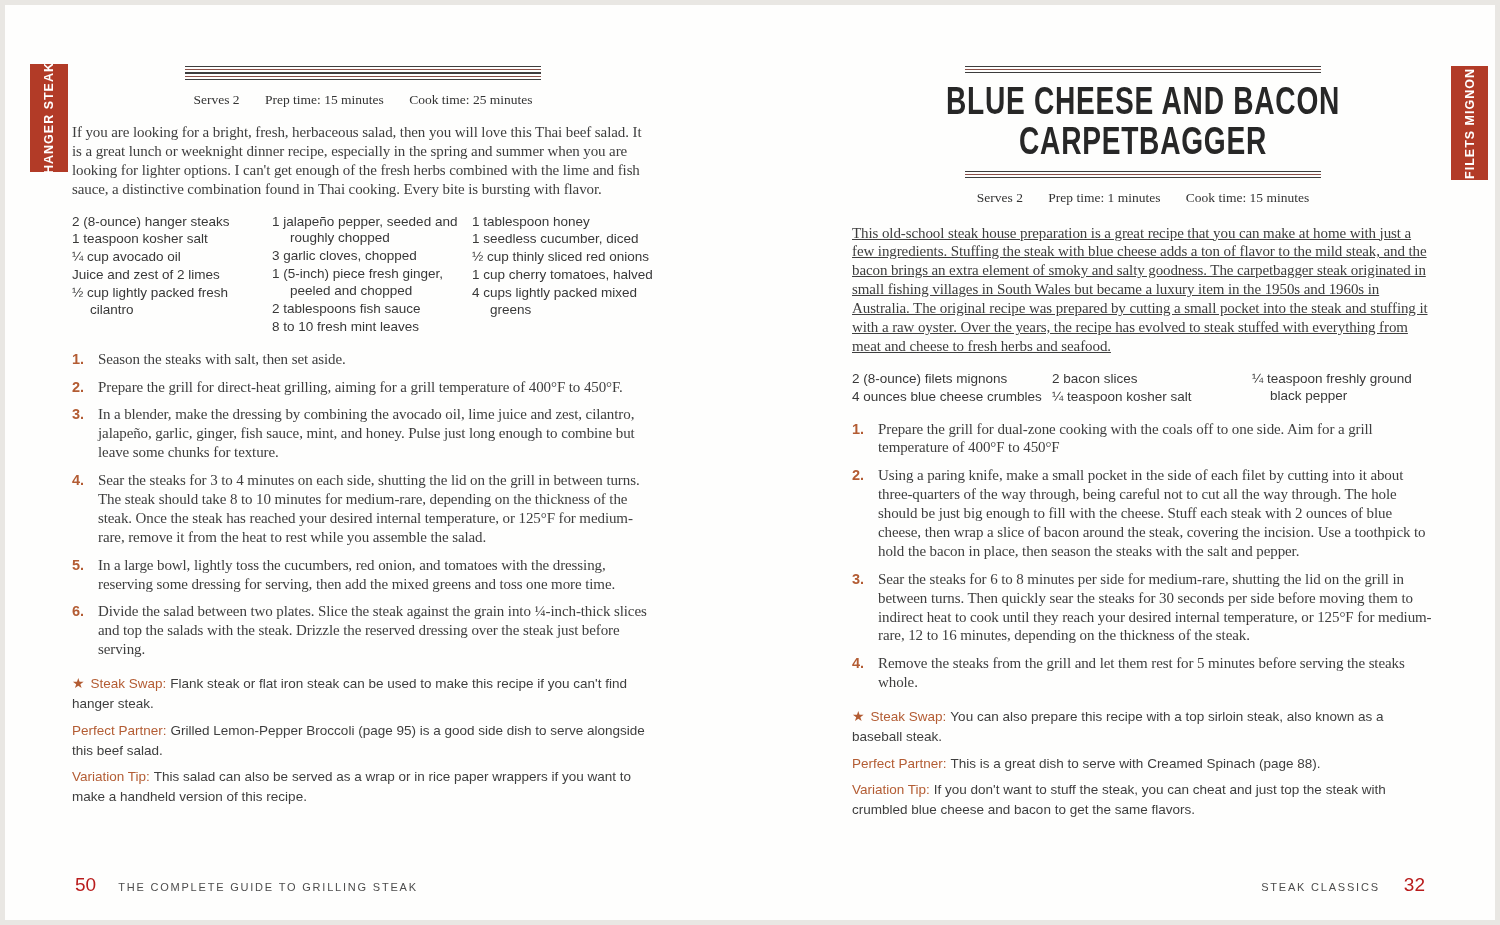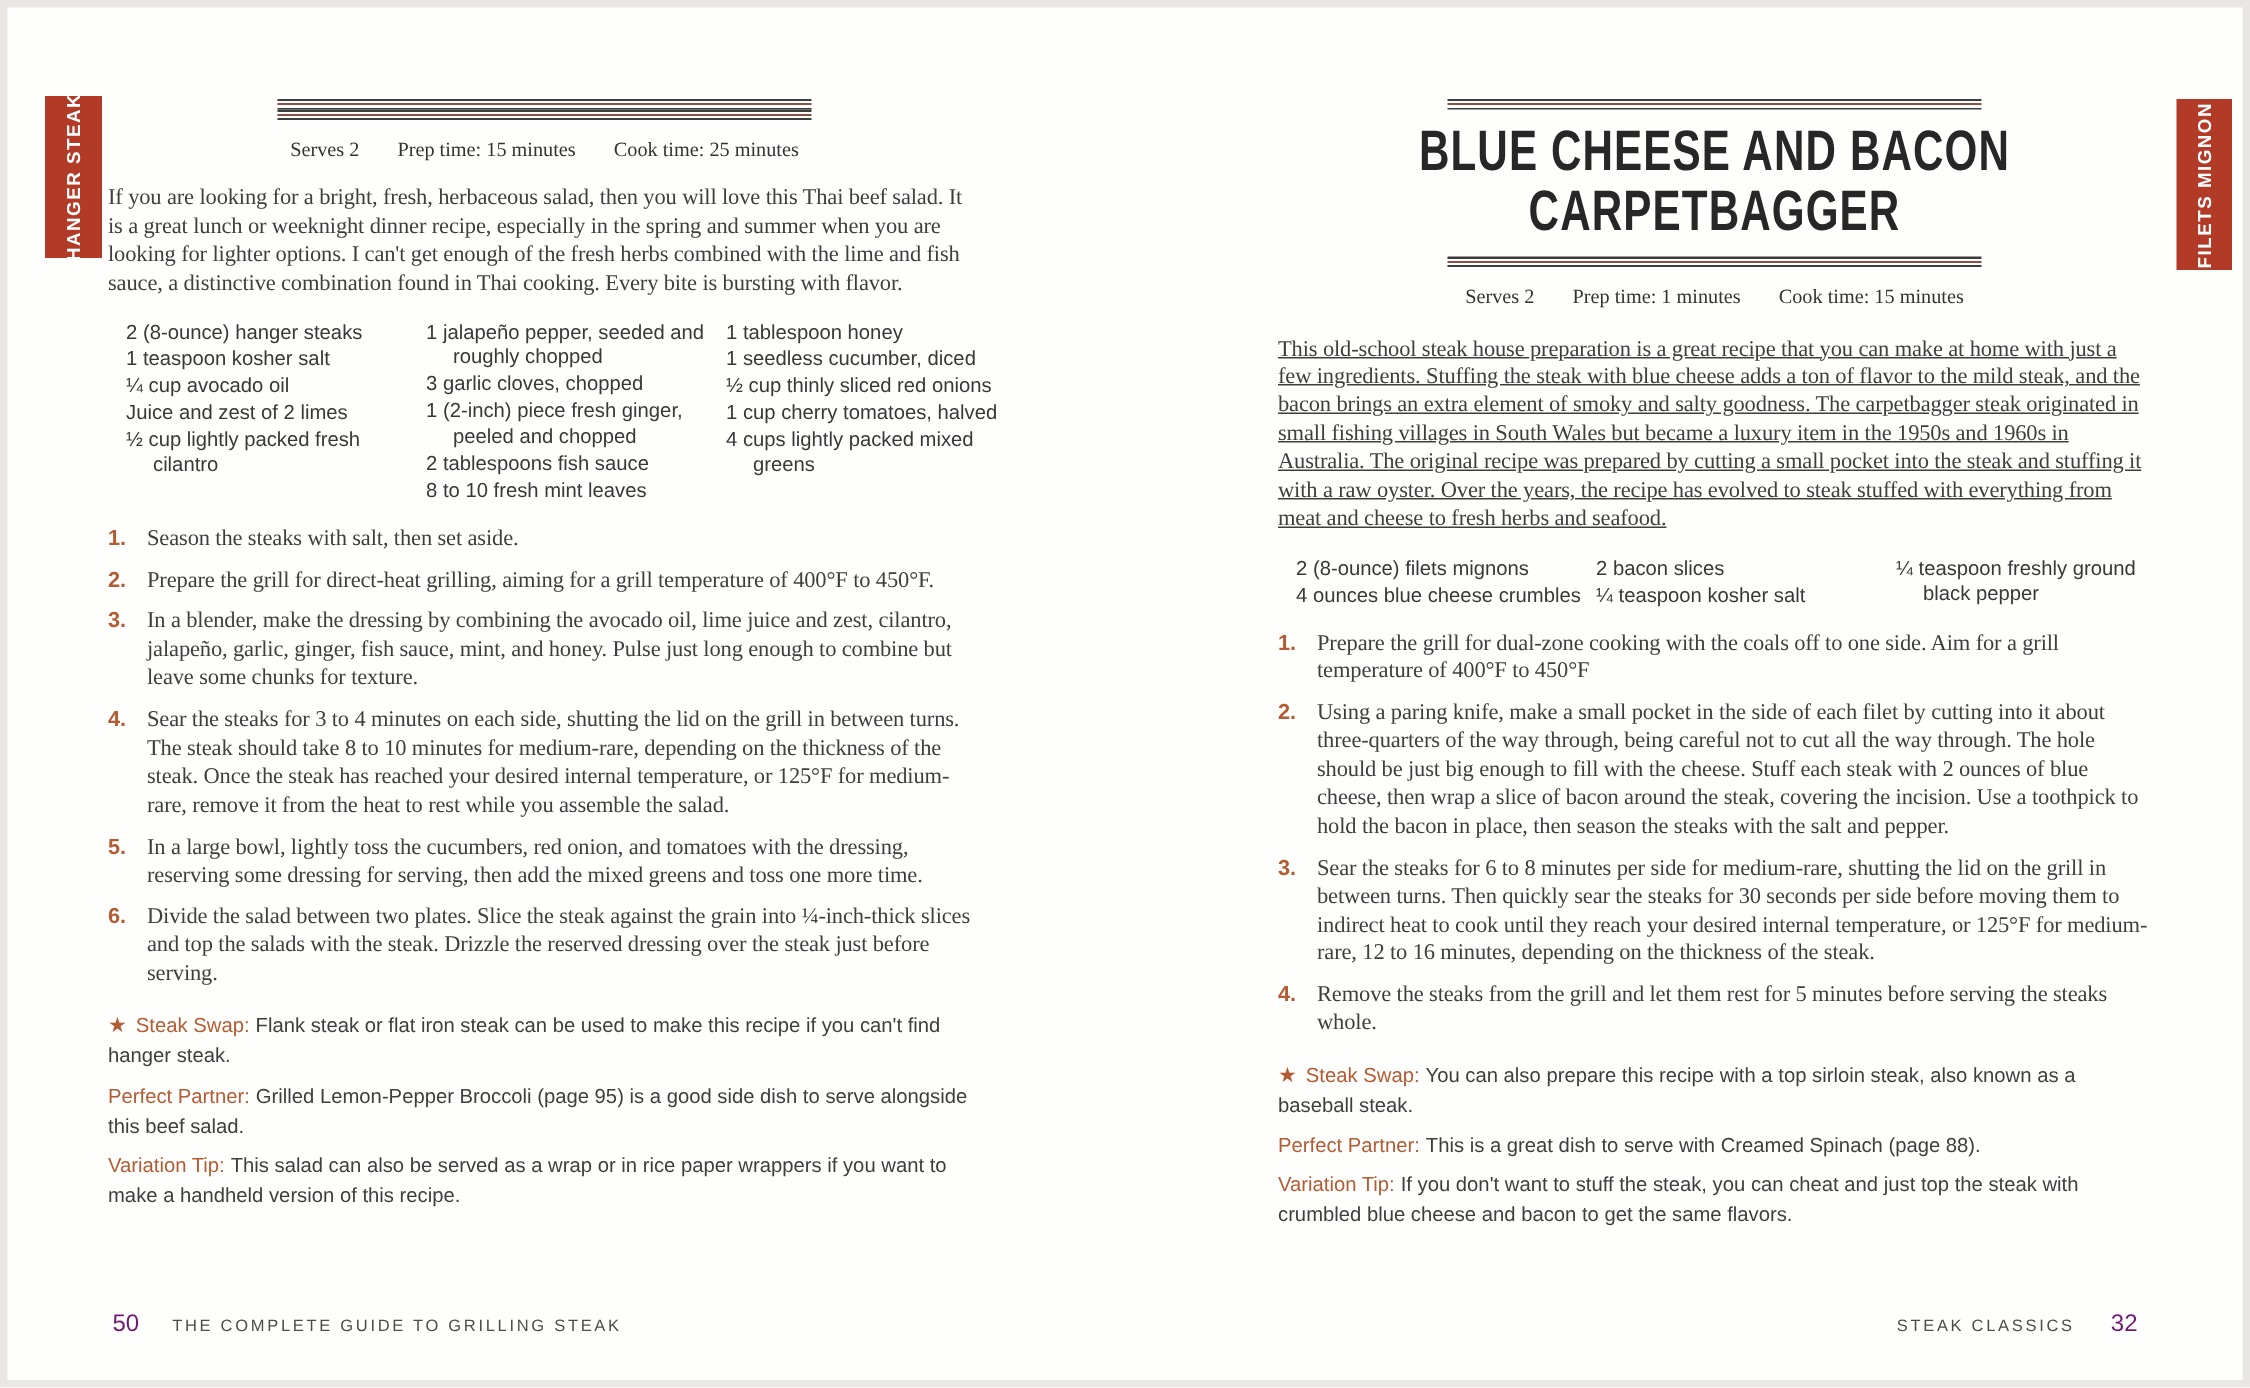--- a/index.html
+++ b/index.html
@@ -81,21 +81,20 @@
   .page-r .intro { margin-top:18px;text-decoration:underline; }
   
   .ingredients {
     margin-top:15px;
     display:grid;
     grid-template-columns:200px 200px 182px;
     font-family:"Liberation Sans", sans-serif;
     font-size:13.5px;
     line-height:1.25;
     color:#383838;
-    margin-left:12px;
   }
   .ing-item { padding-left:18px; text-indent:-18px; margin-bottom:1px; }
   
   .steps { margin-top:13px; }
   .step { display:flex; margin-bottom:9px; }
   .step-num {
     flex:0 0 26px;
     font-family:"Liberation Sans", sans-serif;
     font-weight:bold;
     font-size:14.5px;
@@ -116,21 +115,21 @@
   .tip-star:not(:empty) { margin-right:6px; }
   .tip-label { color:var(--accent); margin-right:4px; }
   
   .footer {
     position:absolute; top:874px;
     display:flex; align-items:baseline; gap:22px;
     font-family:"Liberation Sans", sans-serif;
   }
   .footer-l { left:75px; }
   .footer-r { right:75px;gap:24px; }
-  .page-num { font-size:16px; color:#701a75; }
+  .page-num { font-size:19px; color:#b91c1c; }
   .footer-label {
     font-size:11px;
     letter-spacing:1.8px;
     color:#4c4c4c;
     text-transform:uppercase;
   }
 </style>
 </head>
 <body>
 
@@ -159,21 +158,21 @@
     <div class="ing-item">2 (8-ounce) hanger steaks</div>
         <div class="ing-item">1 teaspoon kosher salt</div>
         <div class="ing-item">¼ cup avocado oil</div>
         <div class="ing-item">Juice and zest of 2 limes</div>
         <div class="ing-item">½ cup lightly packed fresh cilantro</div>
       </div>
     <div>
 
     <div class="ing-item">1 jalapeño pepper, seeded and roughly chopped</div>
         <div class="ing-item">3 garlic cloves, chopped</div>
-        <div class="ing-item">1 (2-inch) piece fresh ginger, peeled and chopped</div>
+        <div class="ing-item">1 (5-inch) piece fresh ginger, peeled and chopped</div>
         <div class="ing-item">2 tablespoons fish sauce</div>
         <div class="ing-item">8 to 10 fresh mint leaves</div>
       </div>
     <div>
 
     <div class="ing-item">1 tablespoon honey</div>
         <div class="ing-item">1 seedless cucumber, diced</div>
         <div class="ing-item">½ cup thinly sliced red onions</div>
         <div class="ing-item">1 cup cherry tomatoes, halved</div>
         <div class="ing-item">4 cups lightly packed mixed greens</div>

